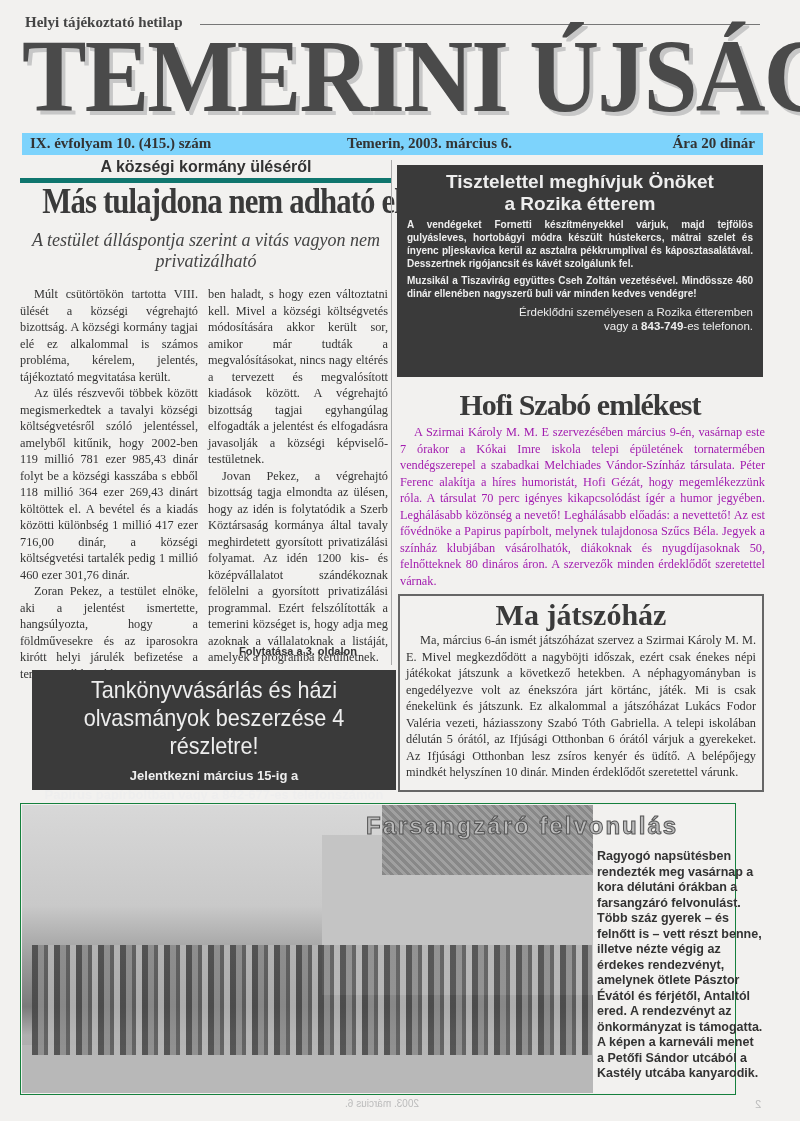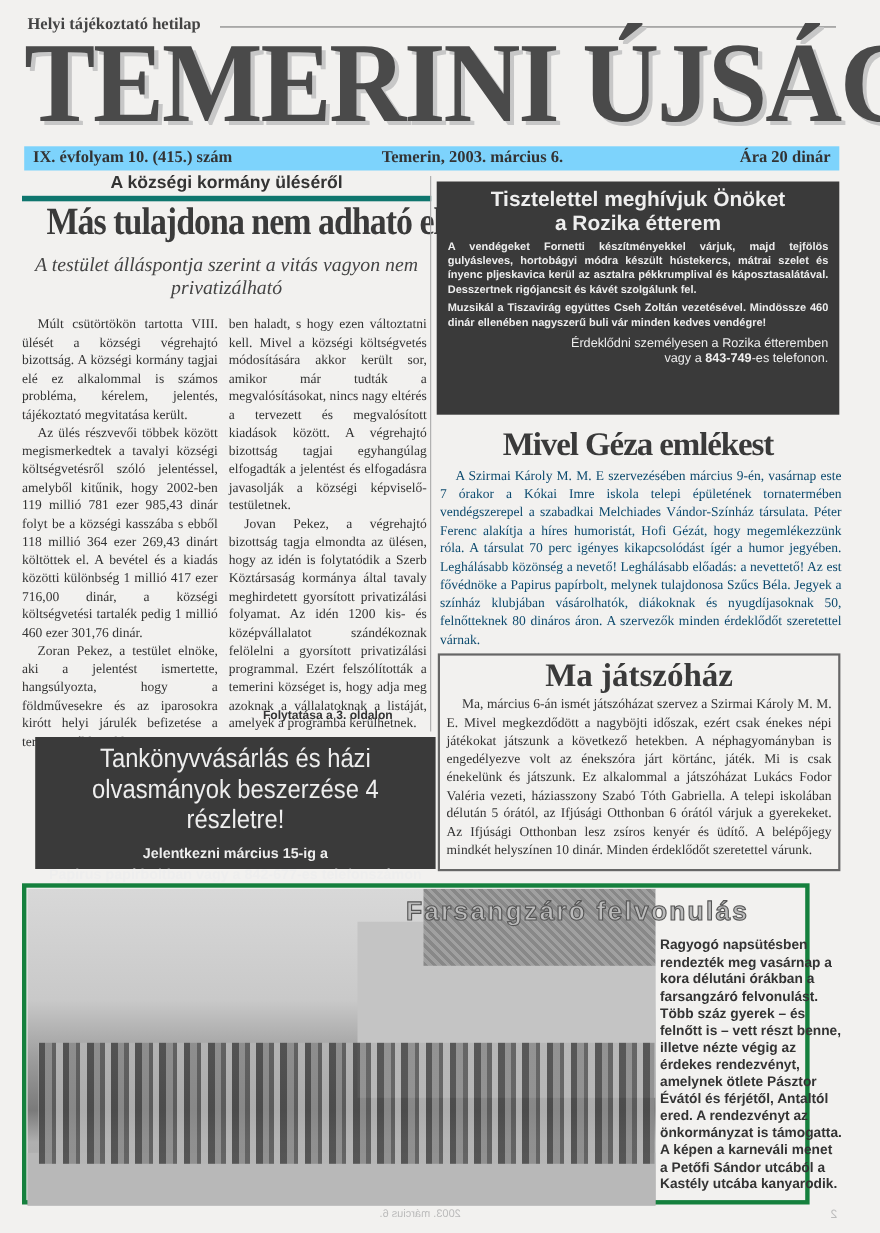--- a/index.html
+++ b/index.html
@@ -41,33 +41,33 @@
   .ad-rozika { left: 397px; top: 165px; width: 366px; height: 212px; padding: 6px 10px; }
   .ad-rozika .t1 { font-size: 19px; font-weight: bold; line-height: 22px; }
   .ad-rozika .t2 { font-size: 15px; font-weight: bold; margin-top: 4px; }
   .ad-rozika .body { font-size: 10px; font-weight: bold; text-align: justify; line-height: 13px; margin-top: 3px; }
   .ad-rozika .body2 { margin-top: 4px; }
   .ad-rozika .contact { font-size: 11.5px; text-align: right; line-height: 14px; margin-top: 5px; }
   .ad-rozika .contact b { font-weight: bold; }
 
   .hofi-title { position: absolute; left: 397px; top: 388px; width: 366px; text-align: center;
     font-weight: bold; font-size: 30px; color: #3a3a3a; letter-spacing: -1px; }
-  .hofi-body { position: absolute; left: 400px; top: 424px; width: 365px; font-size: 12.3px; line-height: 16.5px; text-align: justify; color: #0c4a6e; }
+  .hofi-body { position: absolute; left: 400px; top: 424px; width: 365px; font-size: 12.3px; line-height: 16.5px; text-align: justify; color: #a21caf; }
   .hofi-body p { text-indent: 14px; }
 
   .jatszo-box { position: absolute; left: 398px; top: 594px; width: 366px; height: 198px; border: 2px solid #666; padding: 2px 6px; }
   .jatszo-title { text-align: center; font-weight: bold; font-size: 30px; color: #3a3a3a; }
   .jatszo-body { font-size: 12.3px; line-height: 16.5px; text-align: justify; color: #333; }
   .jatszo-body p { text-indent: 14px; }
 
   .ad-books { left: 32px; top: 670px; width: 364px; height: 120px; padding: 6px 8px; }
   .ad-books .t1 { font-size: 24px; line-height: 28px; transform: scaleX(0.9); }
   .ad-books .t2 { font-size: 13px; font-weight: bold; margin-top: 6px; line-height: 19px; }
 
-  .photo-frame { position: absolute; left: 20px; top: 803px; width: 716px; height: 292px; border: 4px solid #15803d; }
+  .photo-frame { position: absolute; left: 20px; top: 803px; width: 716px; height: 292px; border: 1px solid #15803d; }
   .photo { position: absolute; left: 1px; top: 1px; width: 571px; height: 288px;
     background:
       linear-gradient(180deg, #d8d8d8 0%, #c9c9c9 35%, #9a9a9a 55%, #7a7a7a 70%, #b0b0b0 80%, #a8a8a8 100%); overflow: hidden; }
   .photo .building { position: absolute; left: 300px; top: 30px; width: 271px; height: 160px; background: #c4c4c4; }
   .photo .roof { position: absolute; left: 360px; top: 0; width: 211px; height: 70px; background: repeating-linear-gradient(45deg, #888 0 3px, #a0a0a0 3px 6px); }
   .photo .crowd { position: absolute; left: 10px; top: 140px; width: 560px; height: 110px;
     background: repeating-linear-gradient(90deg, #444 0 6px, #8a8a8a 6px 12px, #555 12px 16px, #b5b5b5 16px 22px); opacity: 0.85; }
   .photo .road { position: absolute; left: 0; top: 240px; width: 571px; height: 48px; background: #b8b8b8; }
   .photo-caption-title { position: absolute; left: 345px; top: 8px; font-family: "Liberation Sans", sans-serif; font-weight: bold; font-size: 24px;
     color: #bbb; -webkit-text-stroke: 1px #555; letter-spacing: 2px; white-space: nowrap; }
@@ -110,21 +110,21 @@
   <div class="t1">Tisztelettel meghívjuk Önöket</div>
   <div class="t1">a Rozika étterem</div>
   <div class="body">A vendégeket Fornetti készítményekkel várjuk, majd tejfölös gulyásleves, hortobágyi módra készült hústekercs, mátrai szelet és ínyenc pljeskavica kerül az asztalra pékkrumplival és káposztasalátával. Desszertnek rigójancsit és kávét szolgálunk fel.</div>
   <div class="body body2">Muzsikál a Tiszavirág együttes Cseh Zoltán vezetésével. Mindössze 460 dinár ellenében nagyszerű buli vár minden kedves vendégre!</div>
   <div class="contact">
     <div>Érdeklődni személyesen a Rozika étteremben</div>
     <div><span>vagy a </span><b>843-749</b><span>-es telefonon.</span></div>
   </div>
 </div>
 
-<div class="hofi-title">Mivel Géza emlékest</div>
+<div class="hofi-title">Hofi Szabó emlékest</div>
 <div class="hofi-body">
   <p>A Szirmai Károly M. M. E szervezésében március 9-én, vasárnap este 7 órakor a Kókai Imre iskola telepi épületének tornatermében vendégszerepel a szabadkai Melchiades Vándor-Színház társulata. Péter Ferenc alakítja a híres humoristát, Hofi Gézát, hogy megemlékezzünk róla. A társulat 70 perc igényes kikapcsolódást ígér a humor jegyében. Leghálásabb közönség a nevető! Leghálásabb előadás: a nevettető! Az est fővédnöke a Papirus papírbolt, melynek tulajdonosa Szűcs Béla. Jegyek a színház klubjában vásárolhatók, diákoknak és nyugdíjasoknak 50, felnőtteknek 80 dináros áron. A szervezők minden érdeklődőt szeretettel várnak.</p>
 </div>
 
 <div class="jatszo-box">
   <div class="jatszo-title">Ma játszóház</div>
   <div class="jatszo-body">
     <p>Ma, március 6-án ismét játszóházat szervez a Szirmai Károly M. M. E. Mivel megkezdődött a nagyböjti időszak, ezért csak énekes népi játékokat játszunk a következő hetekben. A néphagyományban is engedélyezve volt az énekszóra járt körtánc, játék. Mi is csak énekelünk és játszunk. Ez alkalommal a játszóházat Lukács Fodor Valéria vezeti, háziasszony Szabó Tóth Gabriella. A telepi iskolában délután 5 órától, az Ifjúsági Otthonban 6 órától várjuk a gyerekeket. Az Ifjúsági Otthonban lesz zsíros kenyér és üdítő. A belépőjegy mindkét helyszínen 10 dinár. Minden érdeklődőt szeretettel várunk.</p>
   </div>
 </div>

